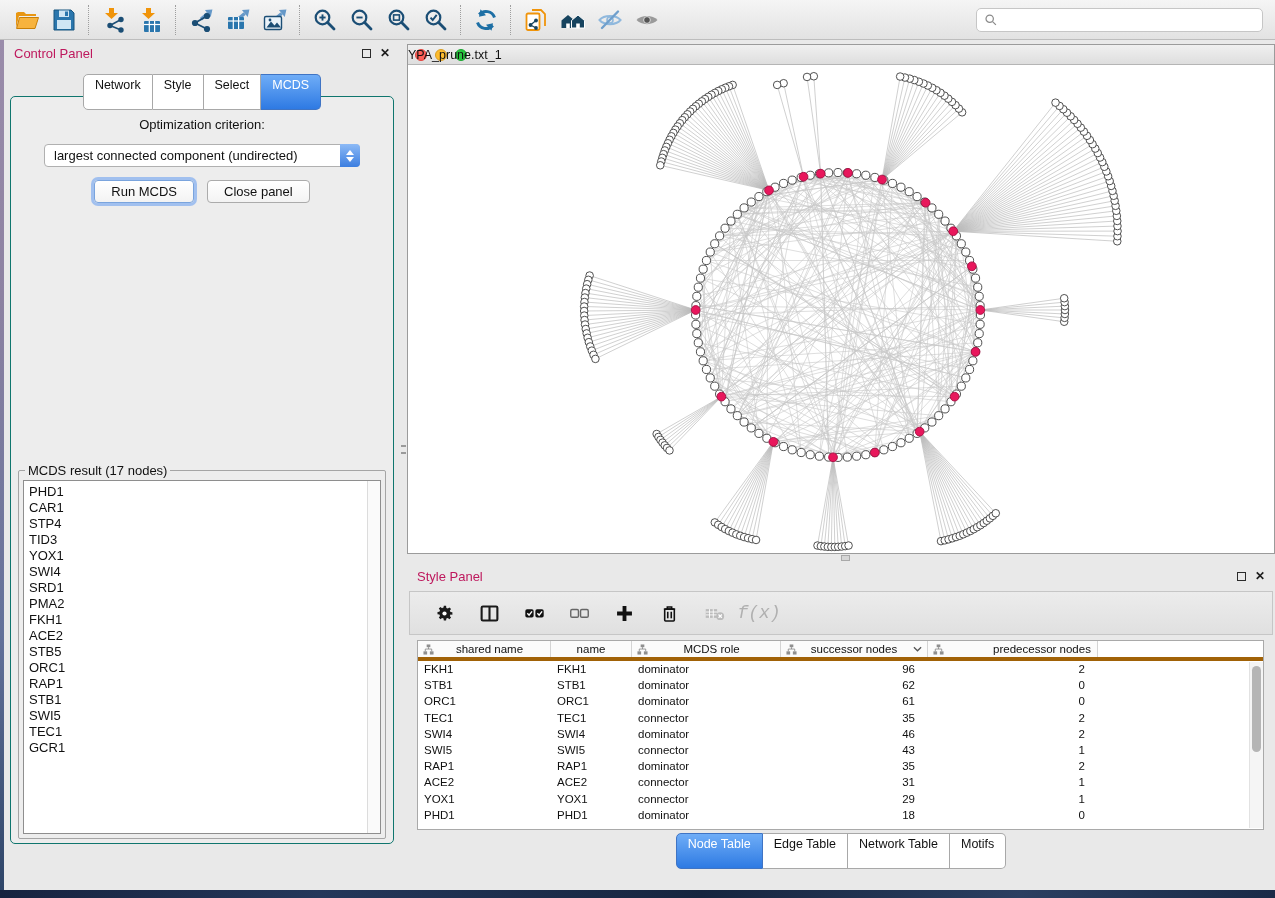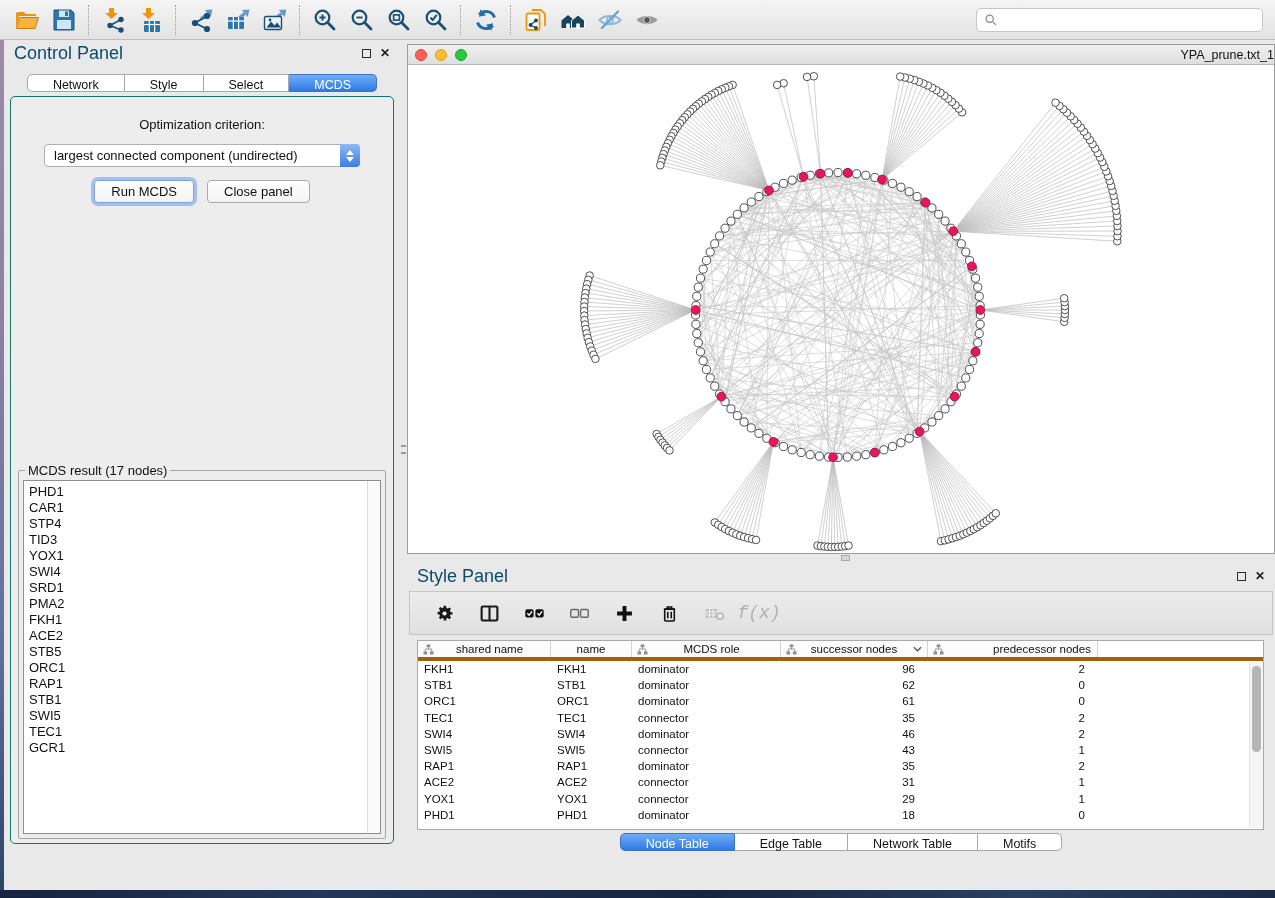--- a/index.html
+++ b/index.html
@@ -27,27 +27,27 @@
   .search-box svg { width: 14px; height: 14px; flex: 0 0 auto; }
   .search-input { border: none; outline: none; flex: 1; height: 20px; font-size: 12px; font-family: "Liberation Sans", sans-serif; background: transparent; }
   
   .left-strip { position: absolute; left: 0; top: 40px; width: 4px; height: 850px;
     background: linear-gradient(#9a8caa, #8d82a2 30%, #63719a 70%, #2e4568); }
   .wallpaper-bottom { position: absolute; left: 0; top: 890px; width: 1275px; height: 8px;
     background: linear-gradient(90deg, #17233f, #24375a 25%, #16253f 55%, #2b3f61 80%, #1a2a47); }
   
   .control-panel { position: absolute; left: 4px; top: 40px; width: 396px; height: 818px; background: #e9e9e9; }
   .cp-header, .tp-header { height: 26px; display: flex; align-items: center; padding: 0 10px; }
-  .panel-title { font-size: 18px; color: #0c4a6e; }
+  .panel-title { font-size: 13px; color: #be185d; }
   .win-btns { margin-left: auto; display: flex; align-items: center; gap: 9px; }
   .float-btn { width: 9px; height: 9px; border: 1.5px solid #2b2b2b; display: inline-block; cursor: pointer; }
   .close-btn { font-size: 12px; font-weight: 700; color: #1c1c1c; cursor: pointer; line-height: 12px; }
   .seg-tabs { position: absolute; top: 34px; left: 0; right: 0; height: 22px; display: flex; justify-content: center; z-index: 2; }
   .ui-tab {
-    height: 18px; line-height: 21px; padding: 0 25px; font-size: 12.5px; text-align: right;
+    height: 36px; line-height: 21px; padding: 0 11px; font-size: 12.5px; text-align: right;
     background: #fff; border: 1px solid #a8a8a8; border-left: none; cursor: pointer; color: #111;
   }
   .ui-tab.first { border-left: 1px solid #a8a8a8; border-radius: 5px 0 0 5px; }
   .ui-tab.last { border-radius: 0 5px 5px 0; }
   .ui-tab.active { background: linear-gradient(#6fadf7, #2e7ae3); color: #fff; border-color: #3f74c4; }
   .cp-content { position: absolute; top: 56px; left: 6px; right: 6px; bottom: 14px;
     background: #ededed; border: 1px solid #0f766e; border-radius: 5px; }
   .opt-label { margin-top: 20px; text-align: center; font-size: 13px; }
   .dropdown { margin: 12px auto 0; width: 316px; height: 23px; background: #fff; border: 1px solid #b0b0b0;
     border-radius: 4px; display: flex; align-items: center; position: relative; cursor: pointer; }
@@ -75,21 +75,21 @@
   .v-splitter span:nth-child(2) { top: 412px; }
   
   .right-area { position: absolute; left: 407px; top: 40px; width: 868px; height: 818px; }
   .net-window { position: absolute; top: 4px; left: 0; right: 0; height: 510px;
     border: 1px solid #9b9b9b; background: #fff; }
   .net-titlebar { position: relative; height: 20px; background: linear-gradient(#f0f0f0, #dedede); border-bottom: 1px solid #b5b5b5; }
   .tl { position: absolute; top: 4px; width: 12px; height: 12px; border-radius: 50%; cursor: pointer; }
   .tl.red { left: 7px; background: #ff5f57; border: 1px solid #e0443e; }
   .tl.yellow { left: 27px; background: #febc2e; border: 1px solid #d89e24; }
   .tl.green { left: 47px; background: #28c840; border: 1px solid #1da532; }
-  .net-title { position: absolute; left: 0; width: 100%; text-align: right; font-size: 12.5px; line-height: 20px; color: #111; }
+  .net-title { position: absolute; left: 0; width: 100%; text-align: left; font-size: 12.5px; line-height: 20px; color: #111; }
   .net-canvas { position: absolute; top: 21px; left: 0; right: 0; bottom: 0; background: #fff; }
   .h-splitter { position: absolute; top: 514px; left: 0; right: 0; height: 9px; cursor: row-resize; }
   .h-splitter .handle { position: absolute; left: 50%; top: 1px; width: 9px; height: 6px; background: #d6d6d6; border: 1px solid #a9a9a9; }
   
   .table-panel { position: absolute; top: 523px; left: 0; right: 0; bottom: 0; background: #e9e9e9; }
   .tp-toolbar { position: absolute; top: 28px; left: 2px; right: 2px; height: 44px;
     background: linear-gradient(#ececec, #e0e0e0); border: 1px solid #c6c6c6;
     display: flex; align-items: center; gap: 21px; padding-left: 22px; }
   .tt-btn { border: none; background: transparent; width: 24px; height: 24px; display: flex; align-items: center; justify-content: center; cursor: pointer; }
   .tt-btn svg { width: 21px; height: 21px; }

